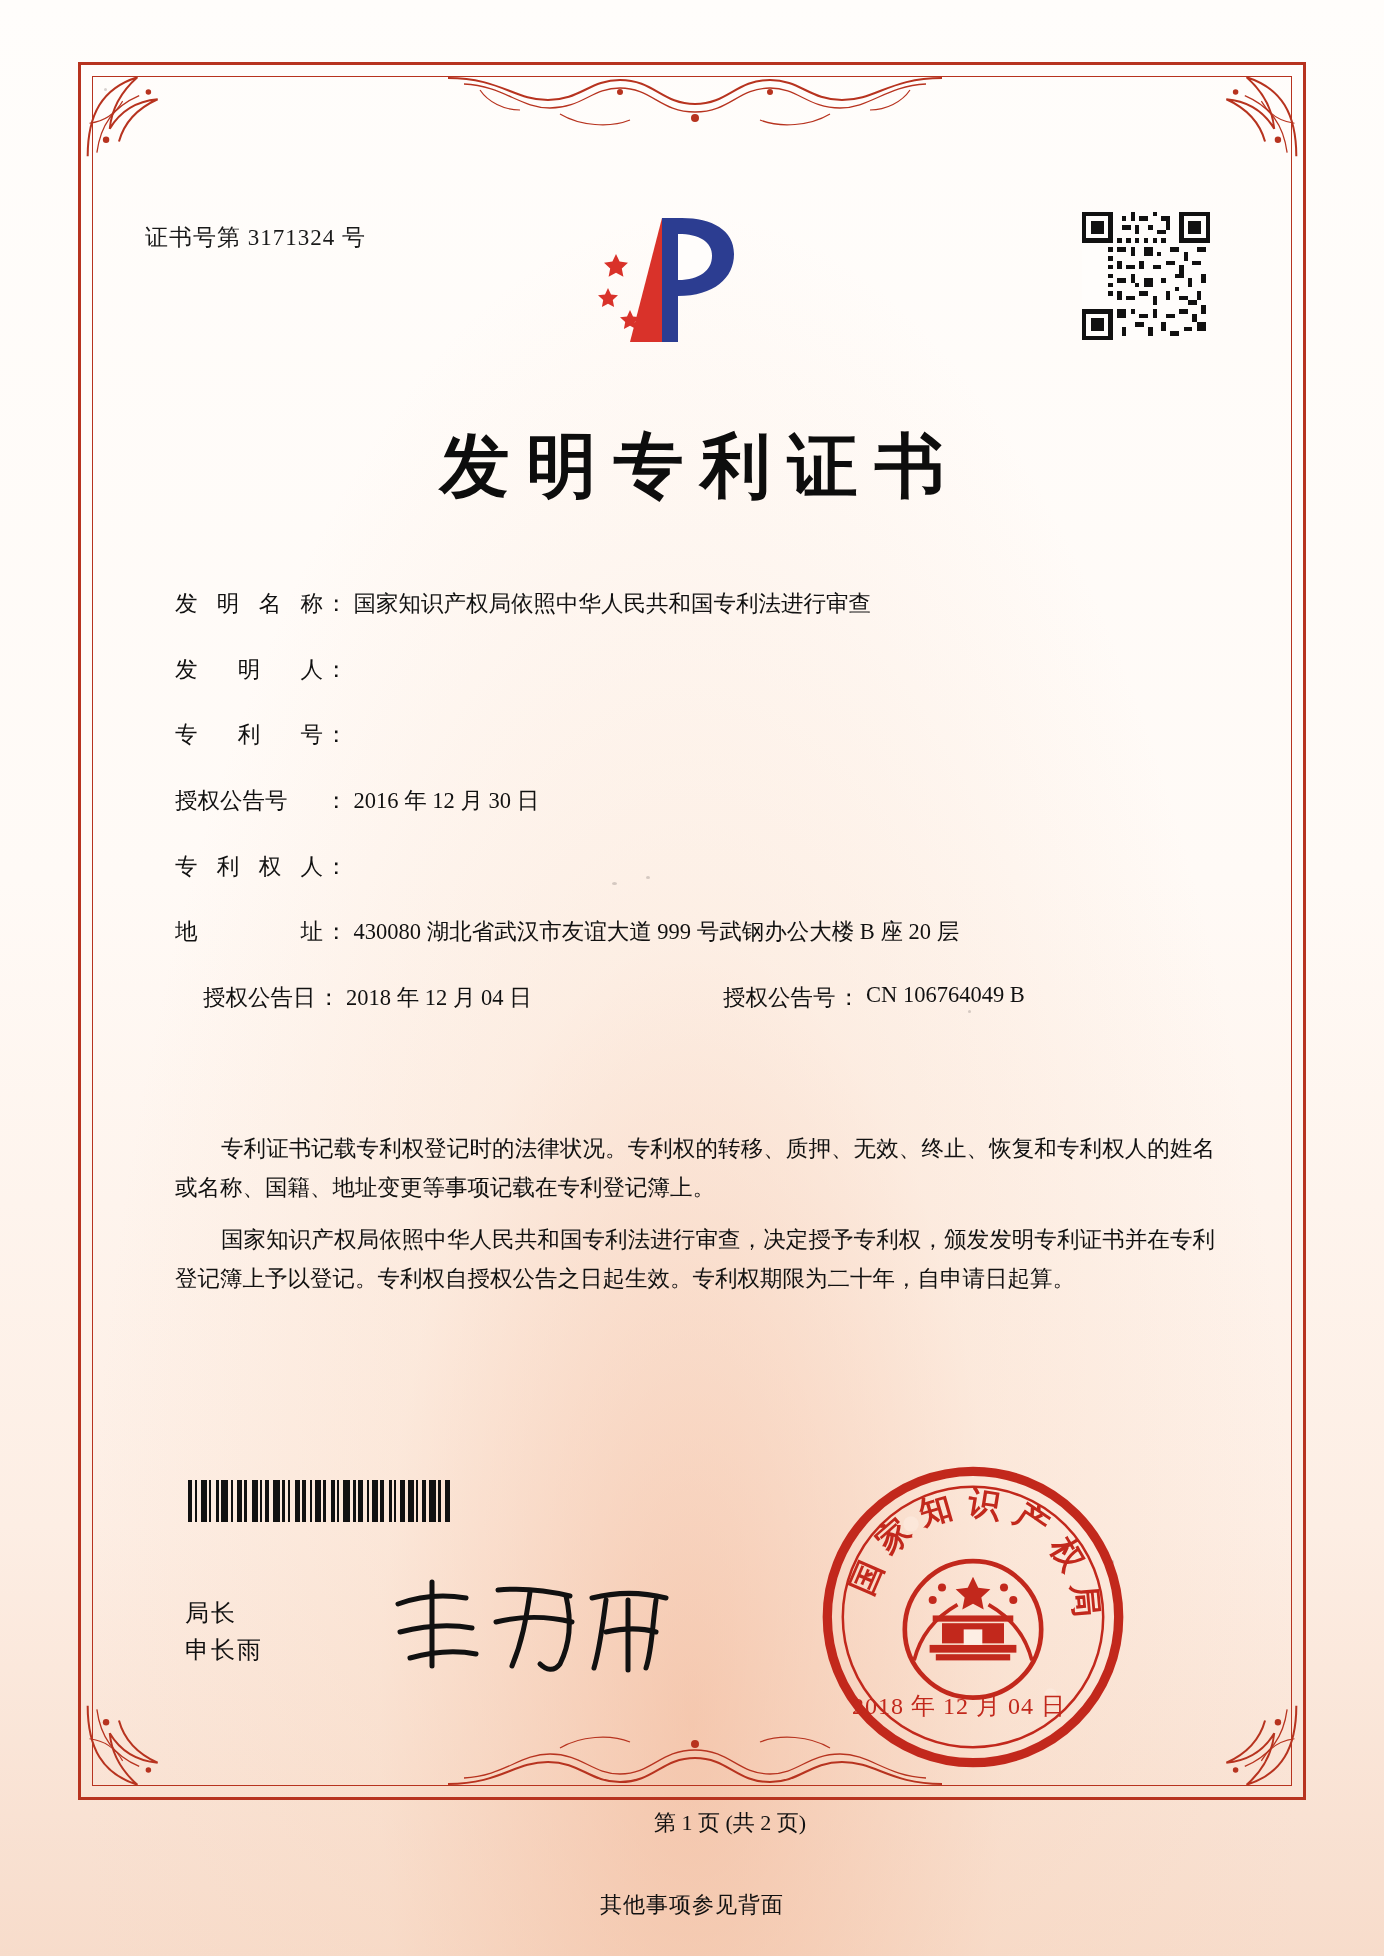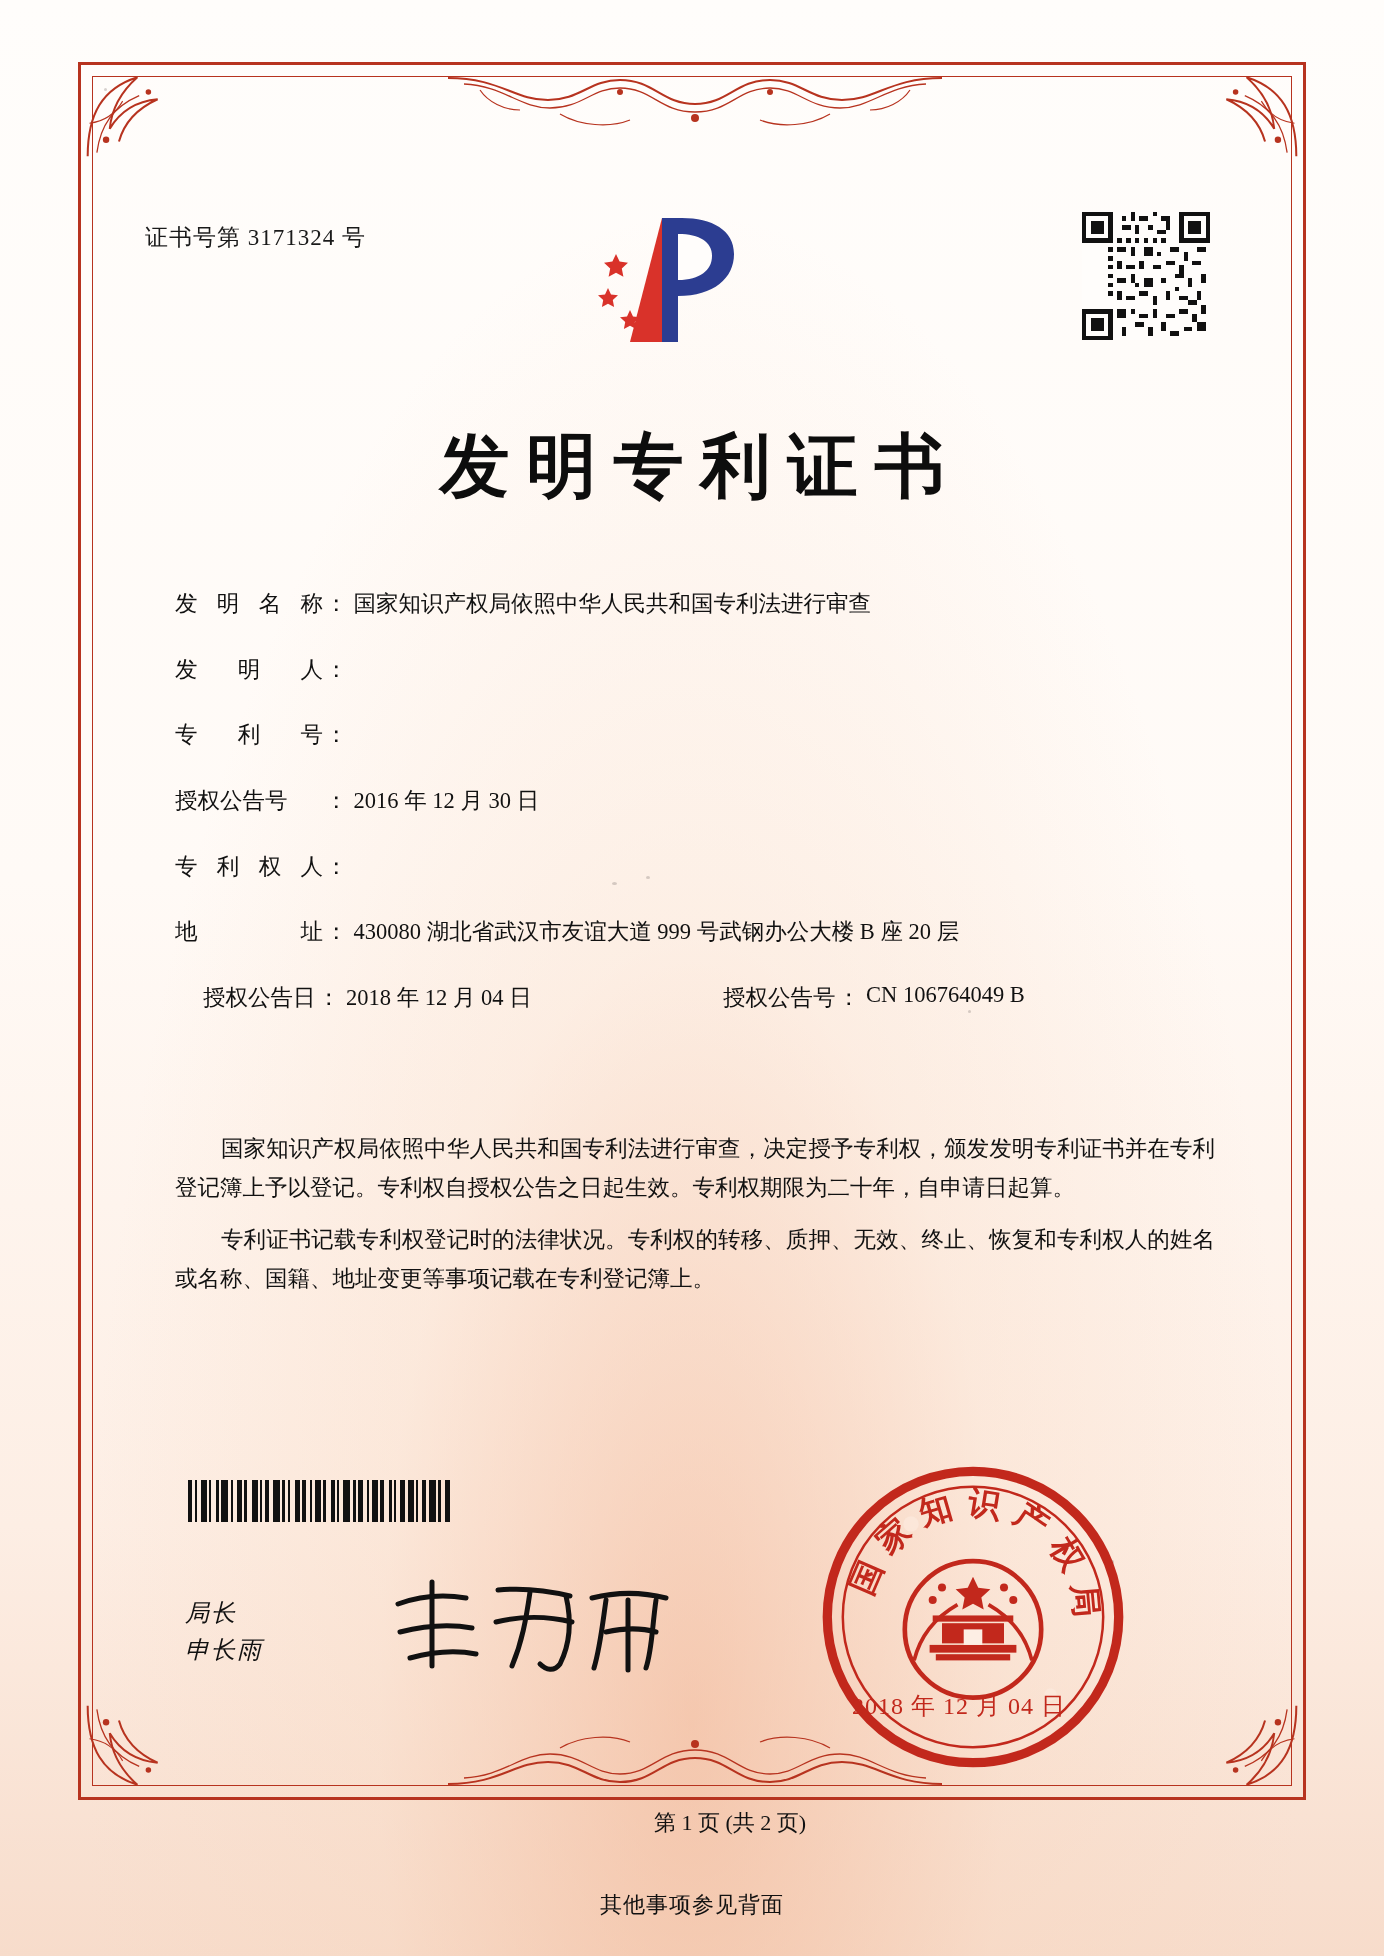--- a/index.html
+++ b/index.html
@@ -184,21 +184,20 @@
   }
 
   
   .sig-block {
     position: absolute;
     left: 185px; top: 1595px;
     font-size: 24px;
     color: #111;
     line-height: 1.55;
     letter-spacing: 2px;
-    font-style: italic;
   }
   .handwriting {
     position: absolute;
     left: 380px; top: 1570px;
     width: 300px; height: 110px;
     color: #111;
   }
   .handwriting svg { width: 100%; height: 100%; display: block; }
 
   
@@ -502,22 +501,22 @@
       <span class="seg2">
         <span class="seg-label">授权公告号</span>
         <span class="seg-colon">：</span>
         <span>CN 106764049 B</span>
       </span>
     </div>
 
   </div>
 
   <div class="paras">
+    <p>专利证书记载专利权登记时的法律状况。专利权的转移、质押、无效、终止、恢复和专利权人的姓名或名称、国籍、地址变更等事项记载在专利登记簿上。</p>
     <p>国家知识产权局依照中华人民共和国专利法进行审查，决定授予专利权，颁发发明专利证书并在专利登记簿上予以登记。专利权自授权公告之日起生效。专利权期限为二十年，自申请日起算。</p>
-    <p>专利证书记载专利权登记时的法律状况。专利权的转移、质押、无效、终止、恢复和专利权人的姓名或名称、国籍、地址变更等事项记载在专利登记簿上。</p>
   </div>
 
   <div class="barcode">
     <i style="width:4px"></i>
       <i style="width:3px;background:transparent"></i>
     <i style="width:2px"></i>
       <i style="width:4px;background:transparent"></i>
     <i style="width:6px"></i>
       <i style="width:2px;background:transparent"></i>
     <i style="width:2px"></i>

